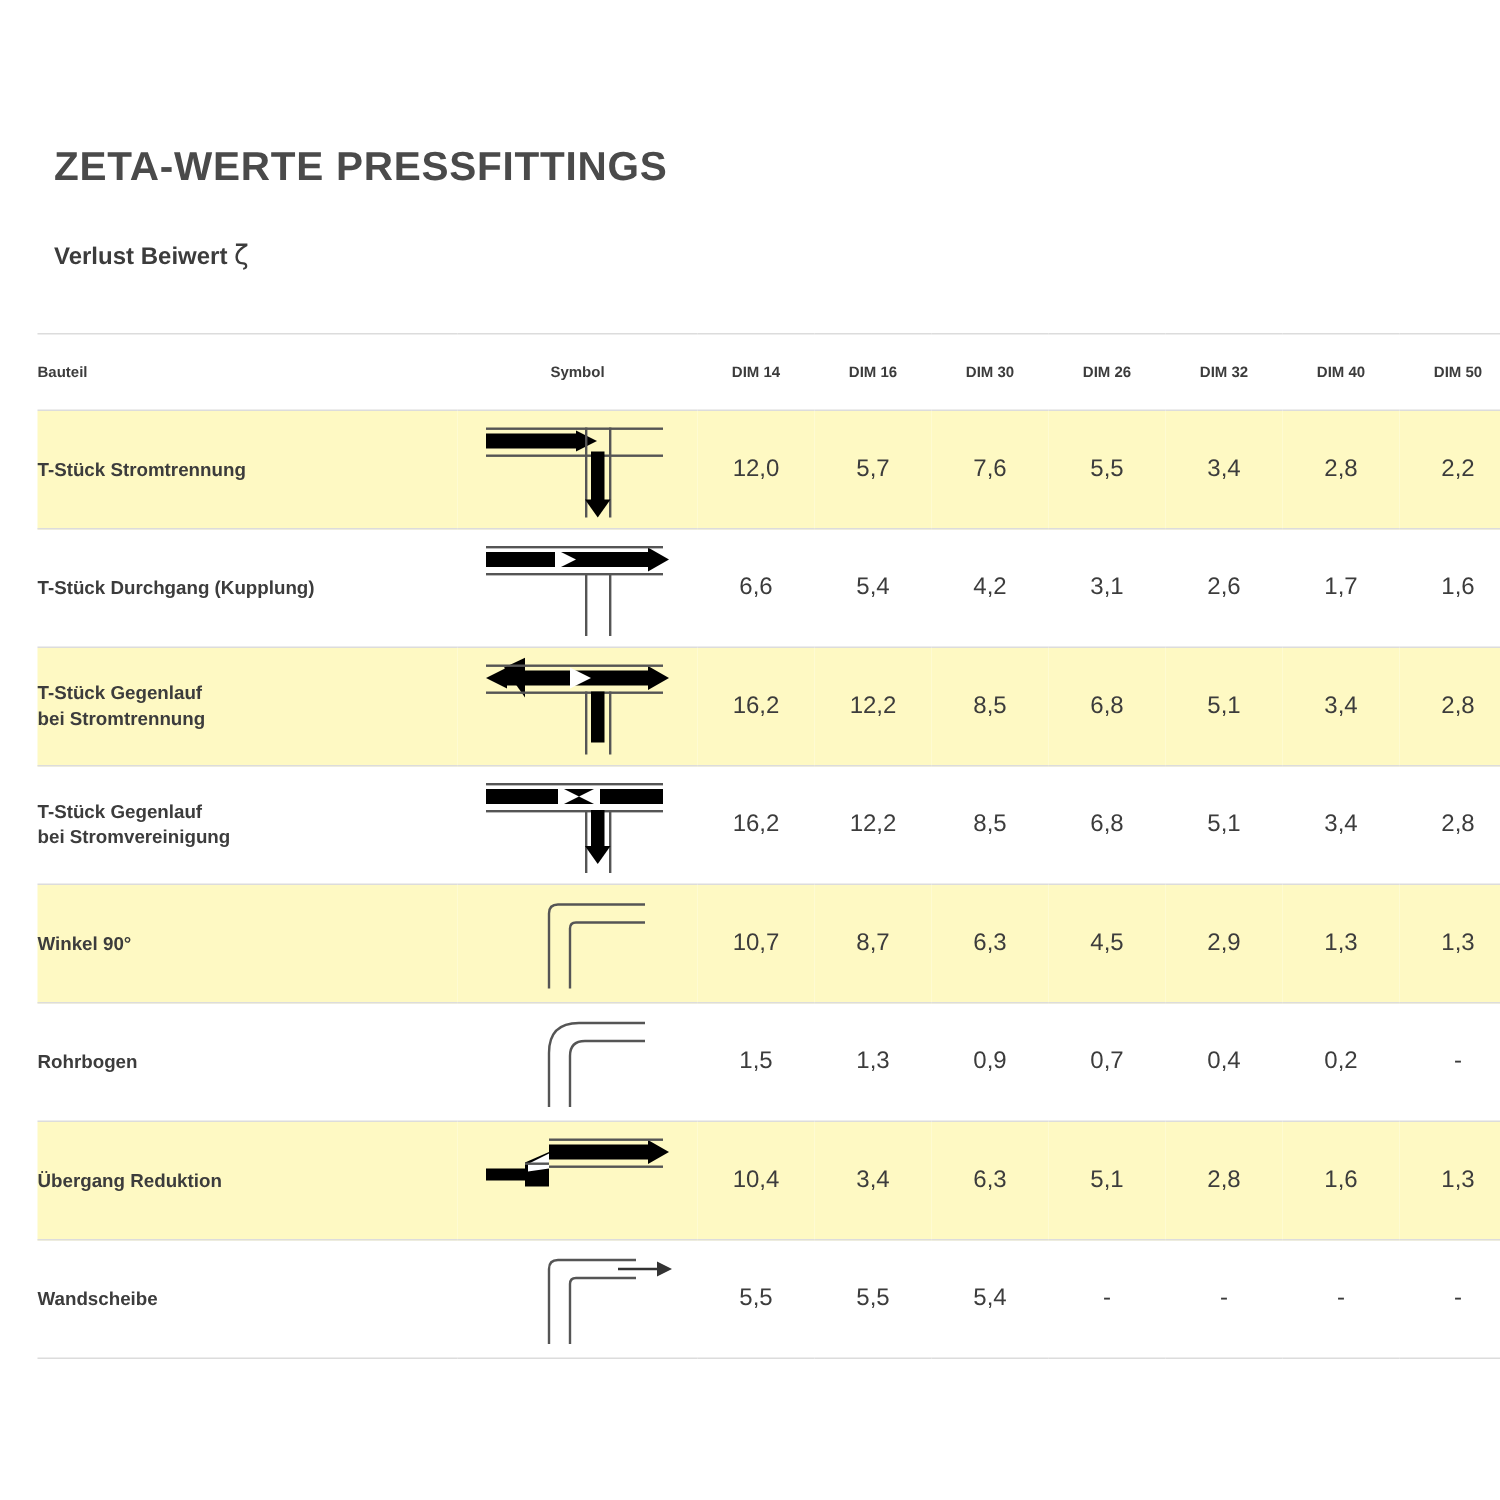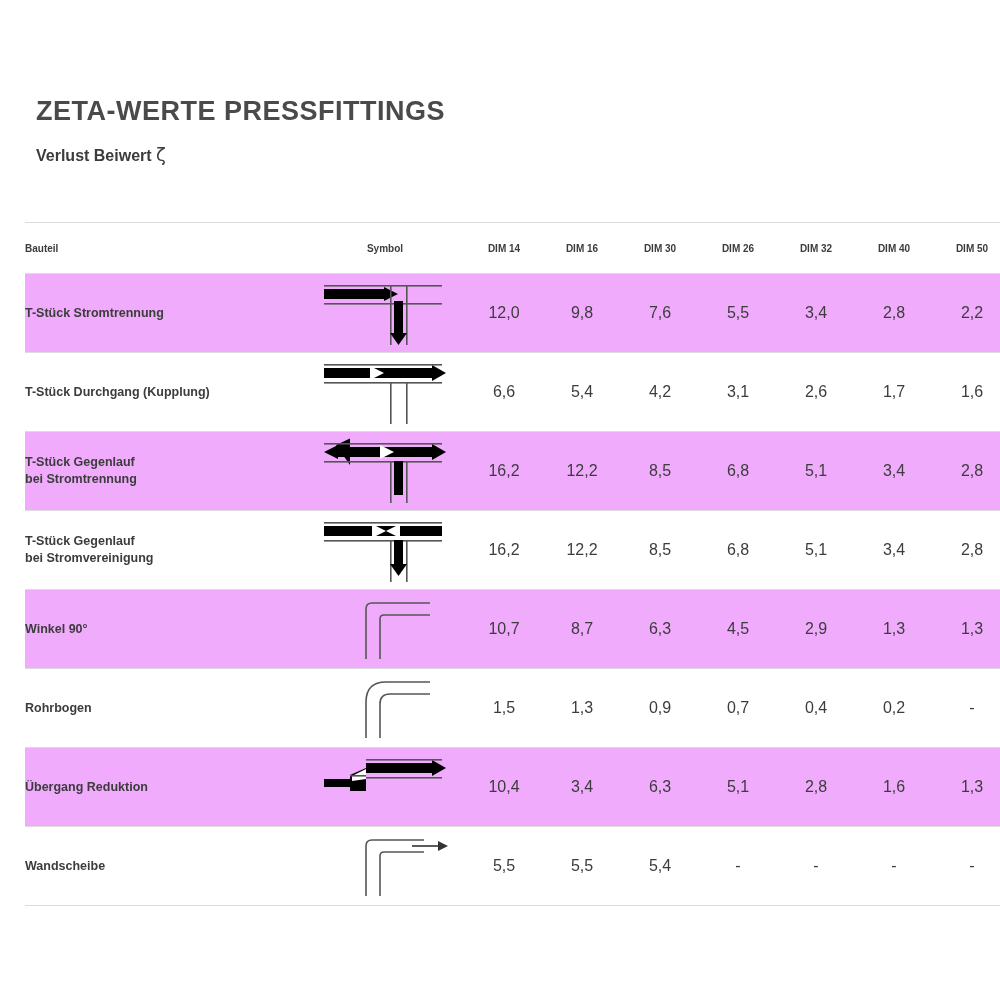--- a/index.html
+++ b/index.html
@@ -26,21 +26,21 @@
     left: 36px;
     top: 96px;
     font-size: 27px;
     font-weight: bold;
     letter-spacing: 0.5px;
     color: #4a4a4a;
   }
   .subtitle {
     position: absolute;
     left: 36px;
-    top: 144px;
+    top: 160px;
     font-size: 16px;
     font-weight: bold;
     color: #3c3c3c;
   }
   .subtitle .zeta {
     font-family: "DejaVu Sans", sans-serif;
     font-weight: normal;
     font-size: 18px;
   }
   table.zeta-table {
@@ -75,21 +75,21 @@
   th.col-symbol {
     width: 160px;
   }
   th.col-dim {
     width: 78px;
   }
   tbody tr {
     height: 79px;
   }
   tbody tr.shaded td {
-    background: #f0abfc;
+    background: #fef9c3;
   }
   td.name {
     text-align: left;
     padding-left: 11px;
     font-size: 12.5px;
     font-weight: bold;
     color: #3c3c3c;
     line-height: 1.35;
   }
   td.symbol {
@@ -149,21 +149,21 @@
             <polygon points="64,8 78,15 64,22" fill="#000"></polygon>
             <rect x="4" y="24" width="118" height="1.6" fill="#555"></rect>
             <rect x="4" y="6" width="118" height="1.6" fill="#555"></rect>
             <rect x="86" y="6" width="1.6" height="60" fill="#555"></rect>
             <rect x="70" y="6" width="1.6" height="60" fill="#555"></rect>
             <rect x="74" y="22" width="9" height="34" fill="#000"></rect>
             <polygon points="70,54 87,54 78.5,66" fill="#000"></polygon>
           </svg>
         </td>
         <td class="value">12,0</td>
-        <td class="value">9,8</td>
+        <td class="value">5,7</td>
         <td class="value">7,6</td>
         <td class="value">5,5</td>
         <td class="value">3,4</td>
         <td class="value">2,8</td>
         <td class="value">2,2</td>
       </tr>
 
       <tr>
         <td class="name">T-Stück Durchgang (Kupplung)</td>
         <td class="symbol">

